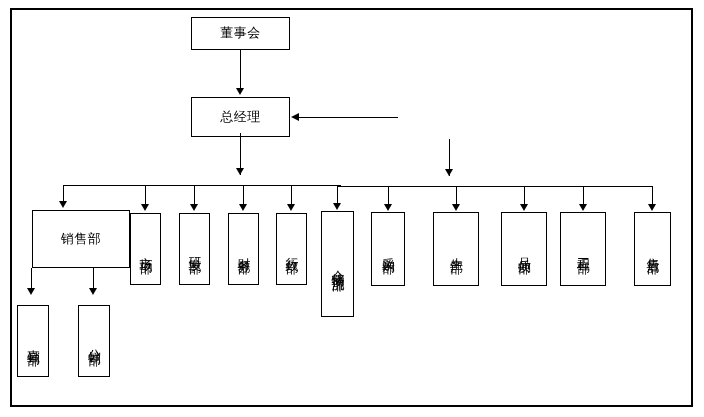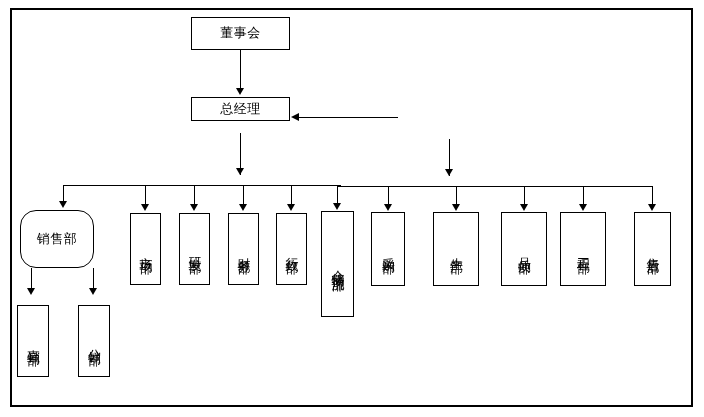--- a/index.html
+++ b/index.html
@@ -86,21 +86,21 @@
 
   <div id="outer-frame"></div>
 
   <div class="node horiz" style="left:191px; top:17px; width:99px; height:33px;">
     <span>董事会</span>
   </div>
 
   <div class="vline" style="left:240px; top:50px; height:40px;"></div>
   <div class="arrow-down" style="left:236px; top:88px;"></div>
 
-  <div class="node horiz" style="left:191px; top:97px; width:99px; height:24px;">
+  <div class="node horiz" style="left:191px; top:97px; width:99px; height:40px;">
     <span>总经理</span>
   </div>
 
 
   <div class="hline" style="left:299px; top:117px; width:99px;"></div>
   <div class="arrow-left" style="left:291px; top:113px;"></div>
 
   <div class="vline" style="left:240px; top:133px; height:42px;"></div>
   <div class="arrow-down" style="left:236px; top:168px;"></div>
   <div class="hline" style="left:63px; top:185px; width:278px;"></div>
@@ -135,21 +135,21 @@
 
   <div class="vline" style="left:524px; top:186px; height:21px;"></div>
   <div class="arrow-down" style="left:520px; top:204px;"></div>
 
   <div class="vline" style="left:583px; top:186px; height:21px;"></div>
   <div class="arrow-down" style="left:579px; top:204px;"></div>
 
   <div class="vline" style="left:652px; top:186px; height:21px;"></div>
   <div class="arrow-down" style="left:648px; top:204px;"></div>
 
-  <div class="node horiz" style="left:20px; top:210px; width:74px; height:58px;border-radius:16px;">
+  <div class="node horiz" style="left:32px; top:210px; width:98px; height:58px;">
     <span>销售部</span>
   </div>
 
   <div class="node vert" style="left:130px; top:213px; width:31px; height:72px;">
     <span>市场部</span>
   </div>
 
   <div class="node vert" style="left:179px; top:213px; width:31px; height:72px;">
     <span>研发部</span>
   </div>

